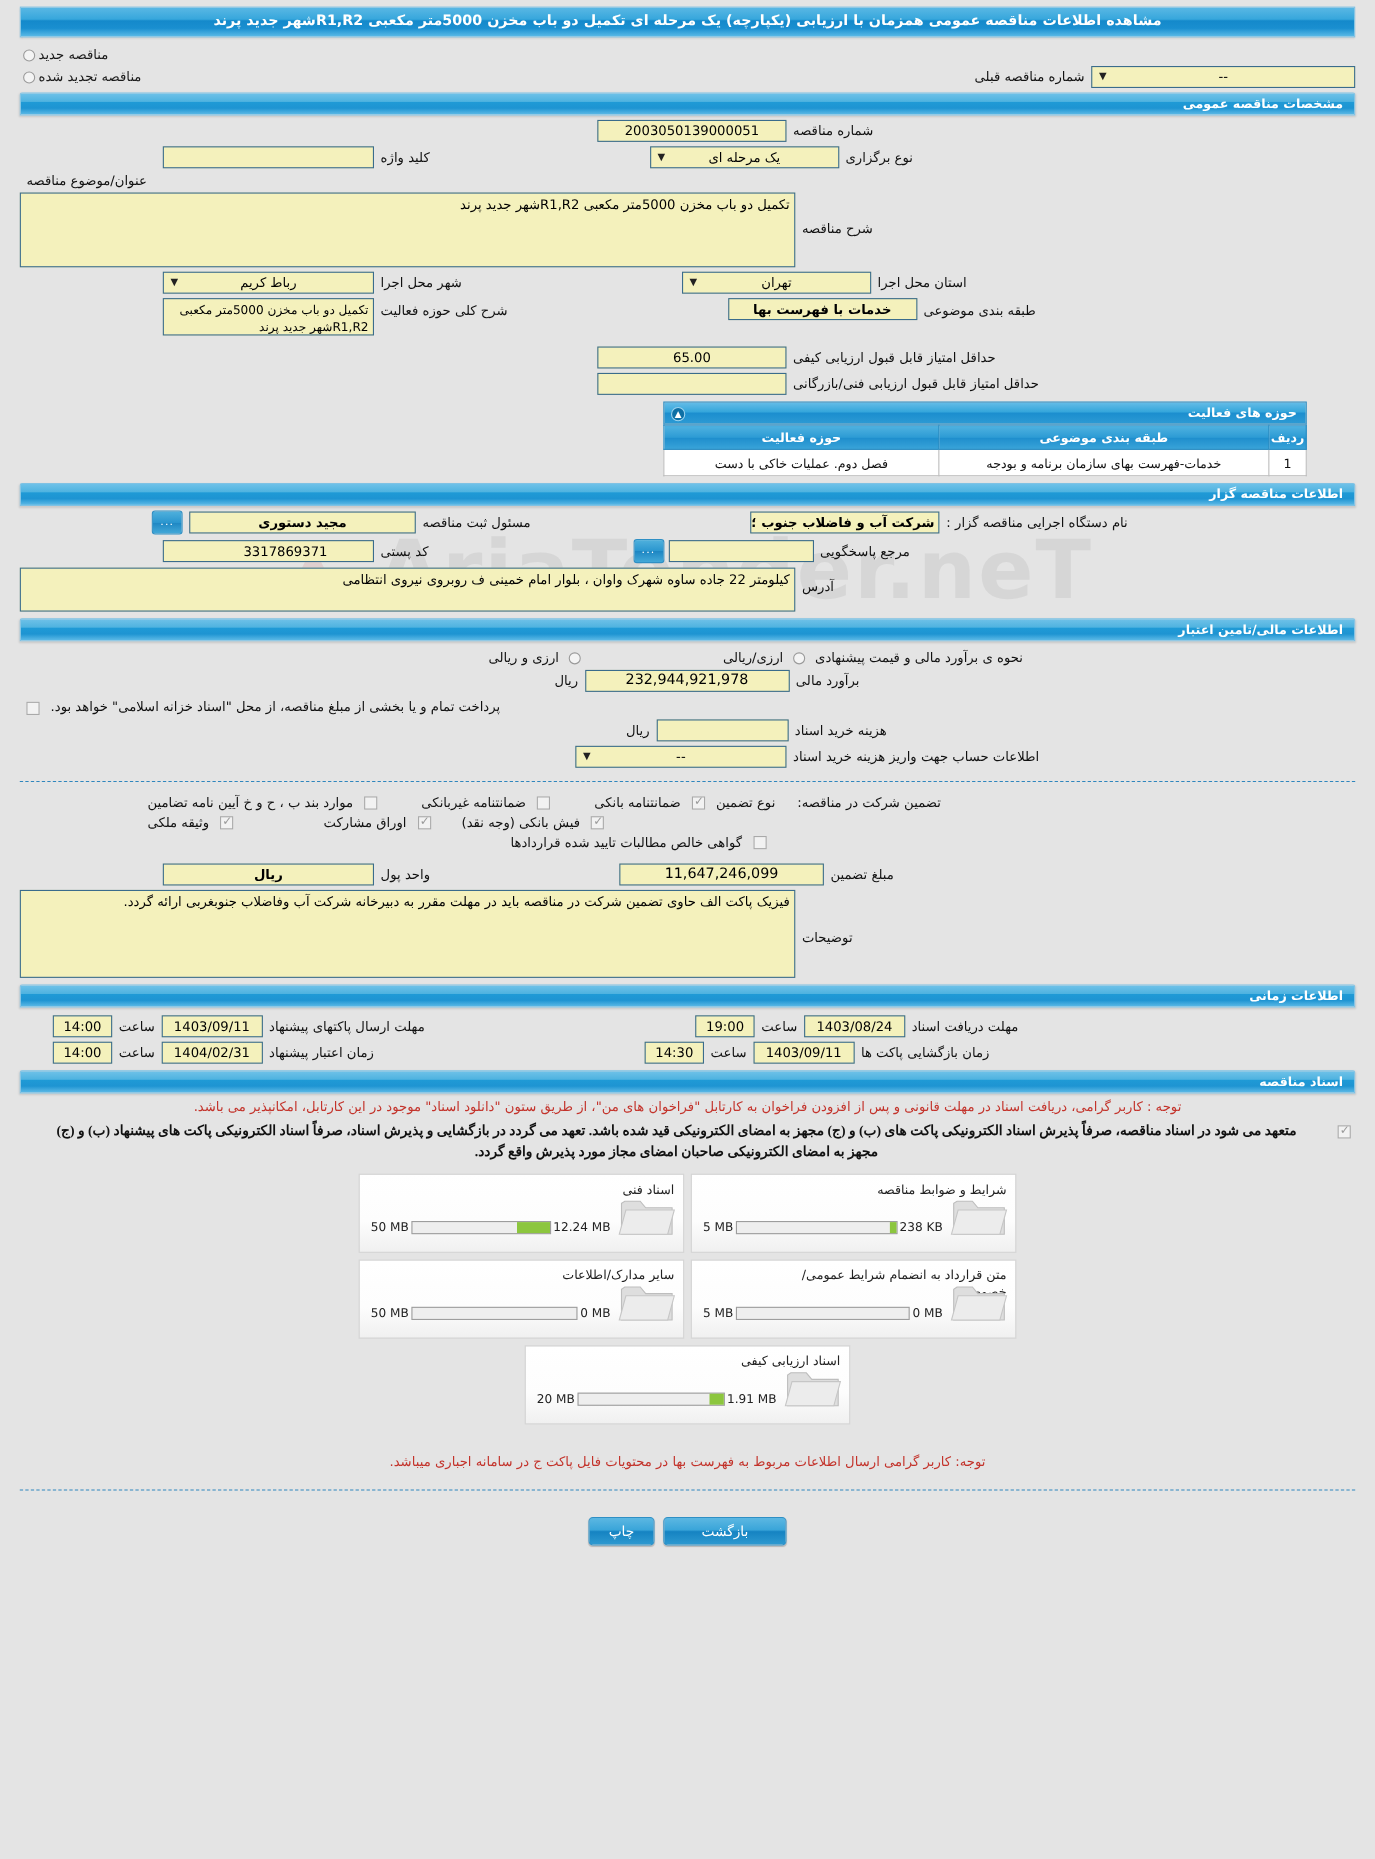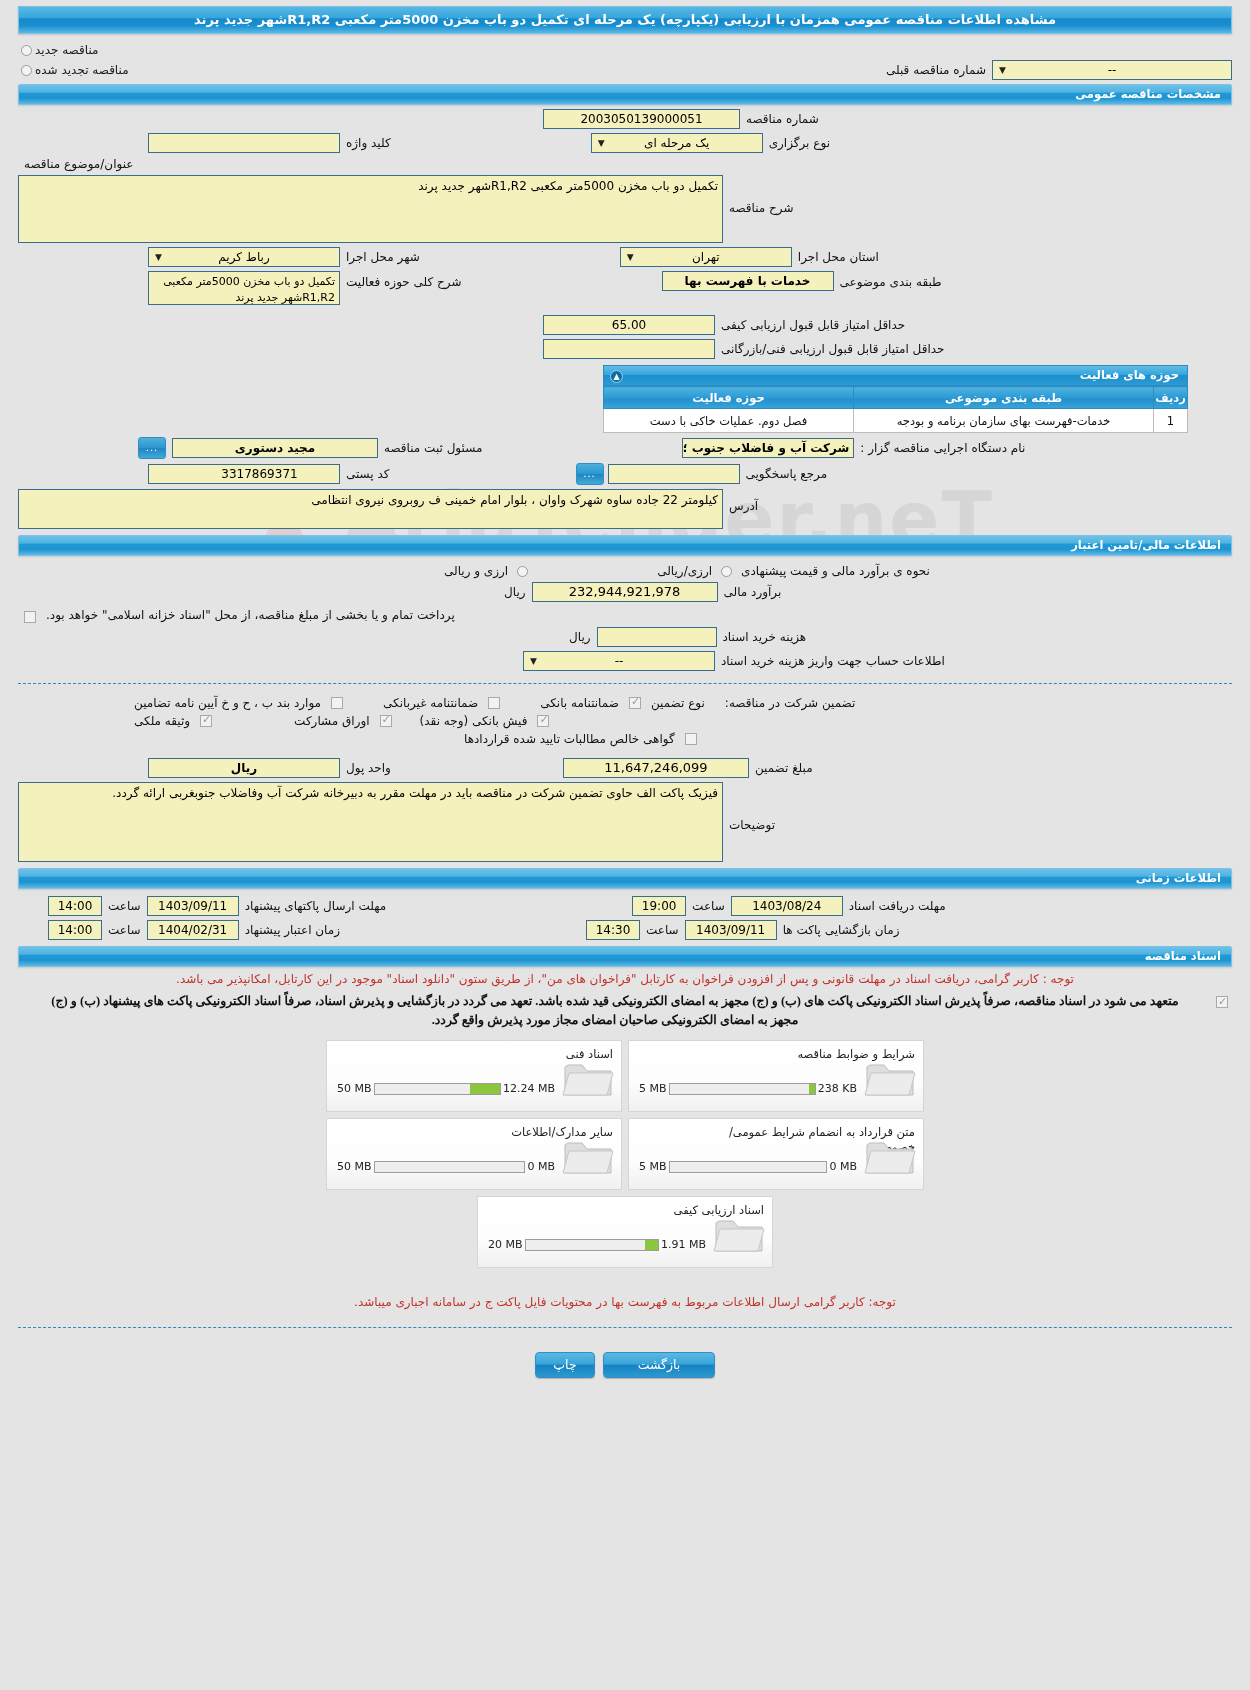--- a/index.html
+++ b/index.html
@@ -348,21 +348,21 @@
       <span style="flex:1"></span>
       <span class="txt">مناقصه تجدید شده</span>
       <span class="radio"></span>
     </div>
   </div>
 
   <div class="bar firstbar">مشخصات مناقصه عمومی</div>
 
   <div class="row" style="justify-content:flex-end;">
     <span class="lbl">شماره مناقصه</span>
-    <span class="fld ltr" style="width:197px;">2003050139000051</span>
+    <span class="fld ltr" style="width:172px;">2003050139000051</span>
     <span style="width:525px;"></span>
   </div>
 
   <div class="row" style="justify-content:flex-end;">
     <span class="lbl">نوع برگزاری</span>
     <span class="sel" style="width:172px;">
       <span class="arrow">▼</span>
       <span>یک مرحله ای</span>
     </span>
     <span style="width:194px;"></span>
@@ -433,20 +433,21 @@
       <tbody>
         <tr>
           <td>1</td>
           <td>خدمات-فهرست بهای سازمان برنامه و بودجه</td>
           <td>فصل دوم. عملیات خاکی با دست</td>
         </tr>
       </tbody>
     </table>
   </div>
 
+  <div class="bar">اطلاعات مناقصه گزار</div>
 
   <div class="row" style="justify-content:flex-end;">
     <span class="lbl">نام دستگاه اجرایی مناقصه گزار :</span>
     <span class="fld bold" style="width:172px;">شرکت آب و فاضلاب جنوب ؛</span>
     <span style="width:194px;"></span>
     <span class="lbl">مسئول ثبت مناقصه</span>
     <span class="fld bold" style="width:206px;">مجید  دستوری</span>
     <span style="width:6px;"></span>
     <span class="btn-small">...</span>
     <span style="width:120px;"></span>
@@ -556,21 +557,21 @@
 
   <div class="row" style="justify-content:flex-end;align-items:flex-start;">
     <span class="lbl" style="padding-top:36px;">توضیحات</span>
     <span class="ta" style="width:705px;height:80px;">فیزیک پاکت الف حاوی تضمین شرکت در مناقصه باید در مهلت مقرر به دبیرخانه شرکت آب وفاضلاب جنوبغربی ارائه گردد.</span>
   </div>
 
   <div class="bar">اطلاعات زمانی</div>
 
   <div class="row" style="justify-content:flex-end;margin-top:7px;">
     <span class="lbl">مهلت دریافت اسناد</span>
-    <span class="fld ltr" style="width:112px;">1403/08/24</span>
+    <span class="fld ltr" style="width:92px;">1403/08/24</span>
     <span class="lbl">ساعت</span>
     <span class="fld ltr" style="width:54px;">19:00</span>
     <span style="width:240px;"></span>
     <span class="lbl">مهلت ارسال پاکتهای پیشنهاد</span>
     <span class="fld ltr" style="width:92px;">1403/09/11</span>
     <span class="lbl">ساعت</span>
     <span class="fld ltr" style="width:54px;">14:00</span>
     <span style="width:30px;"></span>
   </div>
 

